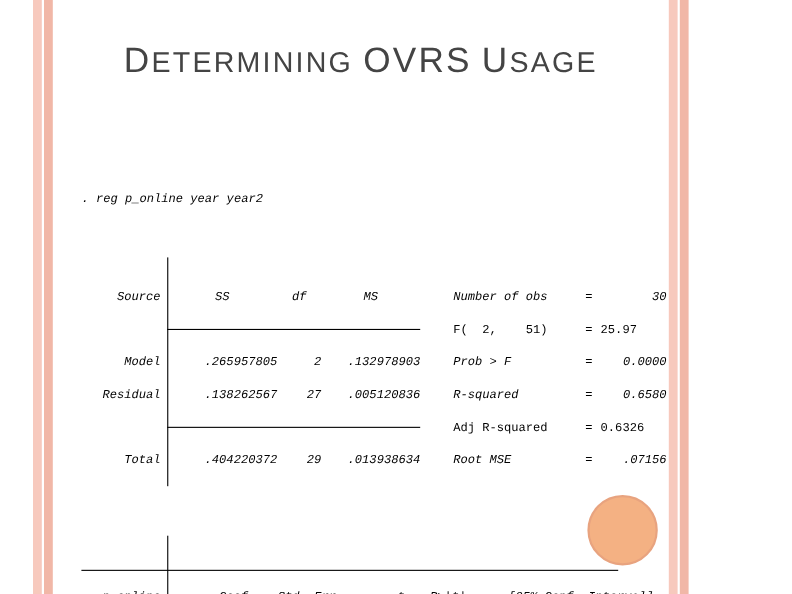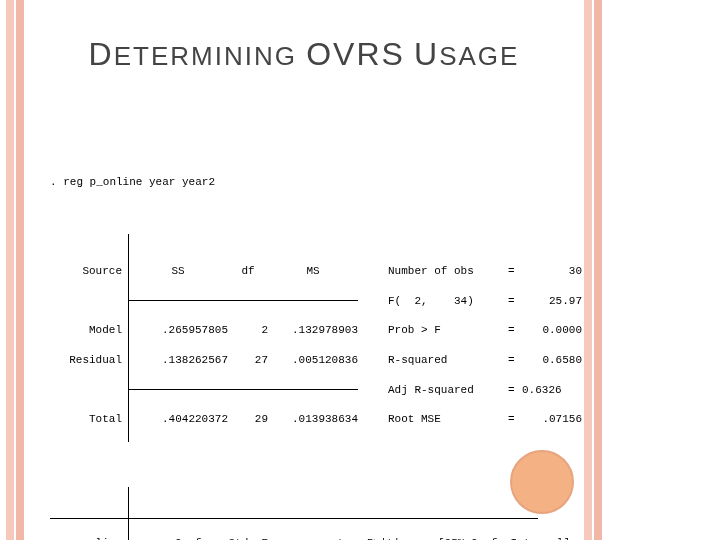--- a/index.html
+++ b/index.html
@@ -8,20 +8,21 @@
     width: 720px;
     height: 540px;
     background: #ffffff;
     font-family: "Helvetica Neue", Arial, sans-serif;
   }
   .slide {
     position: relative;
     width: 608px;
     height: 540px;
     box-sizing: border-box;
+    margin-left: 24px;
   }
   .stripes {
     position: absolute;
     top: 0;
     bottom: 0;
     width: 24px;
   }
   .stripes.left { left: 6px; }
   .stripes.right { right: 6px; }
   .stripe {
@@ -68,21 +69,21 @@
     font-family: "Courier New", monospace;
     font-size: 11px;
     line-height: 1.35;
     color: #000;
     white-space: pre;
   }
   .stata .hr {
     border-top: 1px solid #000;
     margin: 2px 0;
   }
-  .row { display: block; }
+  .row { display: block; font-style: italic; }
   .anova-block, .coef-block { position: relative; }
   .vline {
     position: absolute;
     top: 0;
     bottom: 0;
     border-left: 1px solid #000;
   }
   
   .c { display: inline-block; }
 </style>
@@ -105,21 +106,21 @@
     <span class="cap">OVRS</span>
     <span class="cap">U</span><span>SAGE</span>
   </div>
 
   <div class="stata">
 <span class="row">. reg p_online year year2</span>
 <span class="row">&nbsp;</span>
 <div class="anova-block">
 <div class="vline" style="left:78px"></div>
 <span class="row"><span class="c" style="width:78px;text-align:right;padding-right:6px;box-sizing:border-box">Source</span><span class="c" style="width:100px;text-align:center">SS</span><span class="c" style="width:40px;text-align:center">df</span><span class="c" style="width:90px;text-align:center">MS</span><span class="c" style="width:30px"></span><span class="c" style="width:120px">Number of obs</span><span class="c" style="width:14px">=</span><span class="c" style="width:60px;text-align:right">30</span></span>
-<div><span class="c" style="width:78px"></span><span class="c" style="width:230px;border-top:1px solid #000;height:1px;vertical-align:middle"></span><span class="c" style="width:30px"></span><span class="c" style="width:120px">F(  2,    34)</span><span class="c" style="width:14px">=</span><span class="c" style="width:60px;text-align:right">25.97</span></div>
+<div><span class="c" style="width:78px"></span><span class="c" style="width:230px;border-top:1px solid #000;height:1px;vertical-align:middle"></span><span class="c" style="width:30px"></span><span class="c" style="width:120px">F(  2,    51)</span><span class="c" style="width:14px">=</span><span class="c" style="width:60px;text-align:left">25.97</span></div>
 <span class="row"><span class="c" style="width:78px;text-align:right;padding-right:6px;box-sizing:border-box">Model</span><span class="c" style="width:100px;text-align:right">.265957805</span><span class="c" style="width:40px;text-align:right">2</span><span class="c" style="width:90px;text-align:right">.132978903</span><span class="c" style="width:30px"></span><span class="c" style="width:120px">Prob &gt; F</span><span class="c" style="width:14px">=</span><span class="c" style="width:60px;text-align:right">0.0000</span></span>
 <span class="row"><span class="c" style="width:78px;text-align:right;padding-right:6px;box-sizing:border-box">Residual</span><span class="c" style="width:100px;text-align:right">.138262567</span><span class="c" style="width:40px;text-align:right">27</span><span class="c" style="width:90px;text-align:right">.005120836</span><span class="c" style="width:30px"></span><span class="c" style="width:120px">R-squared</span><span class="c" style="width:14px">=</span><span class="c" style="width:60px;text-align:right">0.6580</span></span>
 <div><span class="c" style="width:78px"></span><span class="c" style="width:230px;border-top:1px solid #000;height:1px;vertical-align:middle"></span><span class="c" style="width:30px"></span><span class="c" style="width:120px">Adj R-squared</span><span class="c" style="width:14px">=</span><span class="c" style="width:60px;text-align:left">0.6326</span></div>
 <span class="row"><span class="c" style="width:78px;text-align:right;padding-right:6px;box-sizing:border-box">Total</span><span class="c" style="width:100px;text-align:right">.404220372</span><span class="c" style="width:40px;text-align:right">29</span><span class="c" style="width:90px;text-align:right">.013938634</span><span class="c" style="width:30px"></span><span class="c" style="width:120px">Root MSE</span><span class="c" style="width:14px">=</span><span class="c" style="width:60px;text-align:right">.07156</span></span>
 </div>
 <span class="row">&nbsp;</span>
 <div class="coef-block">
 <div class="vline" style="left:78px"></div>
 <div class="hr"></div>
 <span class="row"><span class="c" style="width:78px;text-align:right;padding-right:6px;box-sizing:border-box">p_online</span><span class="c" style="width:80px;text-align:right">Coef.</span><span class="c" style="width:80px;text-align:right">Std. Err.</span><span class="c" style="width:56px;text-align:right">t</span><span class="c" style="width:56px;text-align:right">P&gt;|t|</span><span class="c" style="width:24px"></span><span class="c" style="width:160px;text-align:center">[95% Conf. Interval]</span></span>

